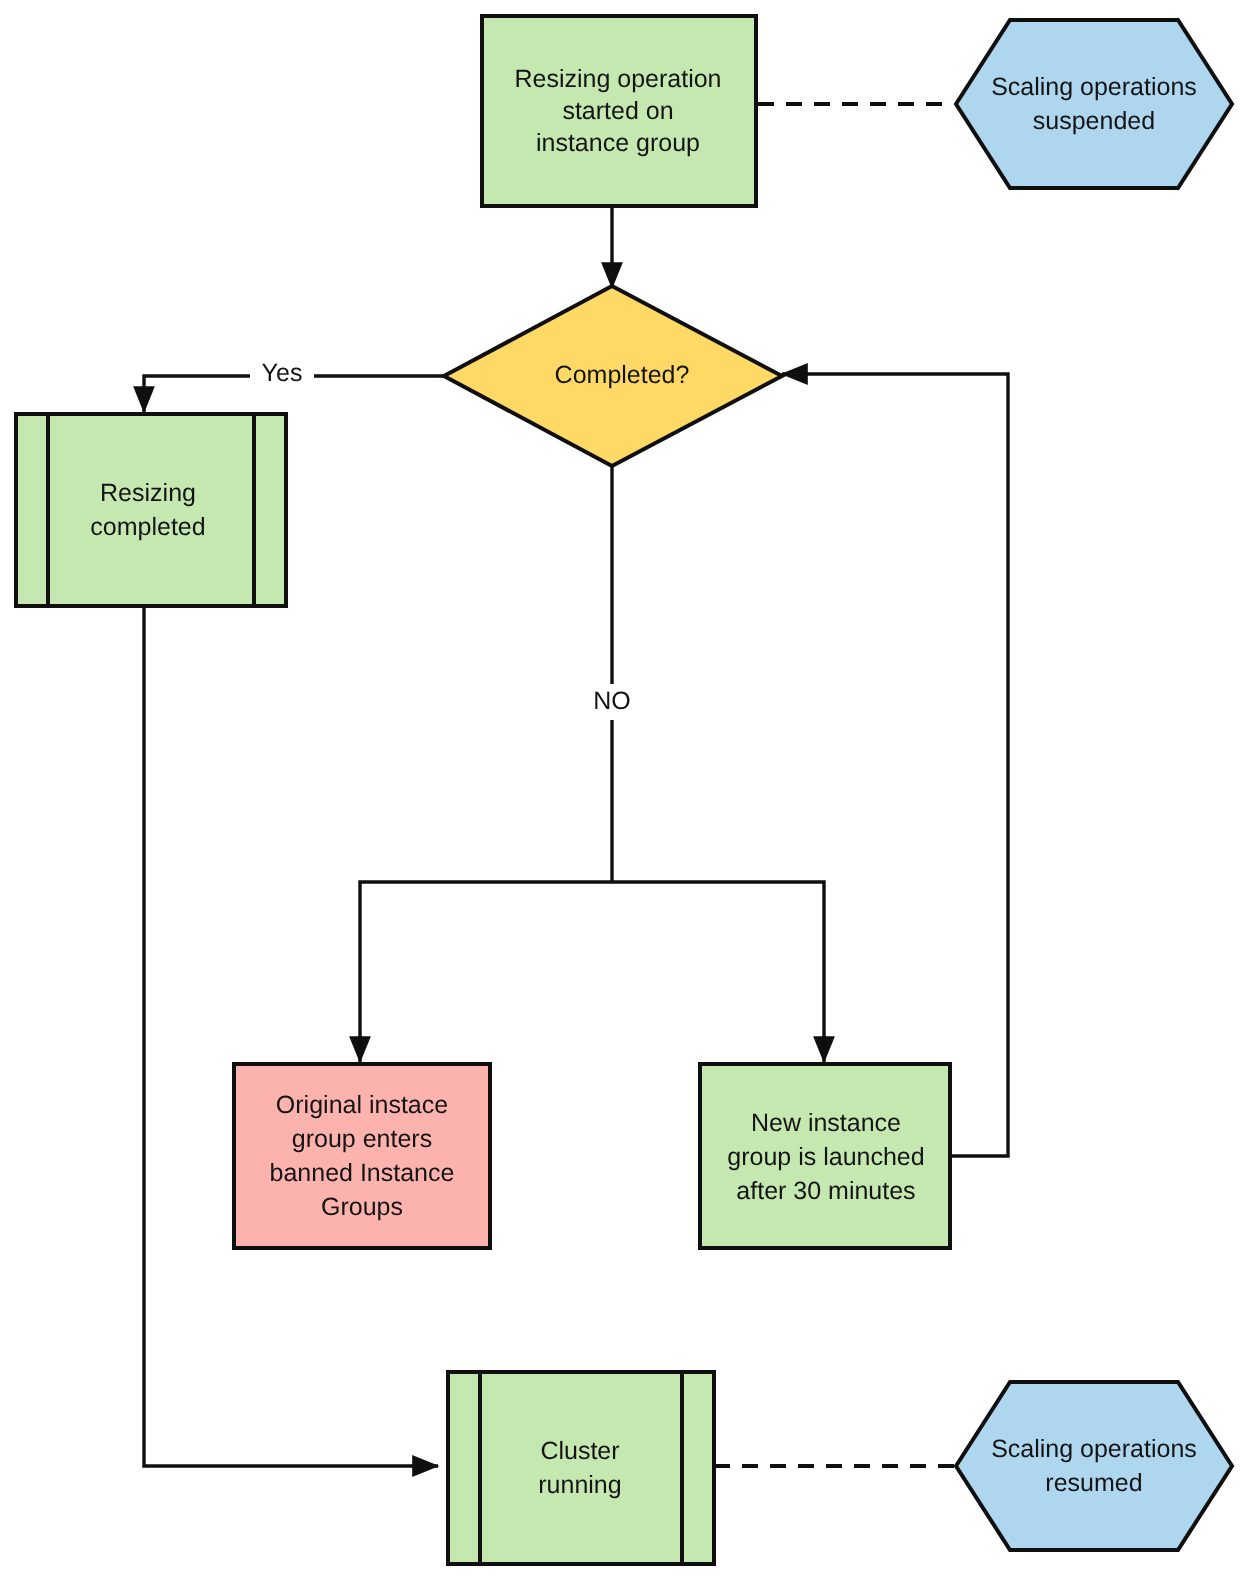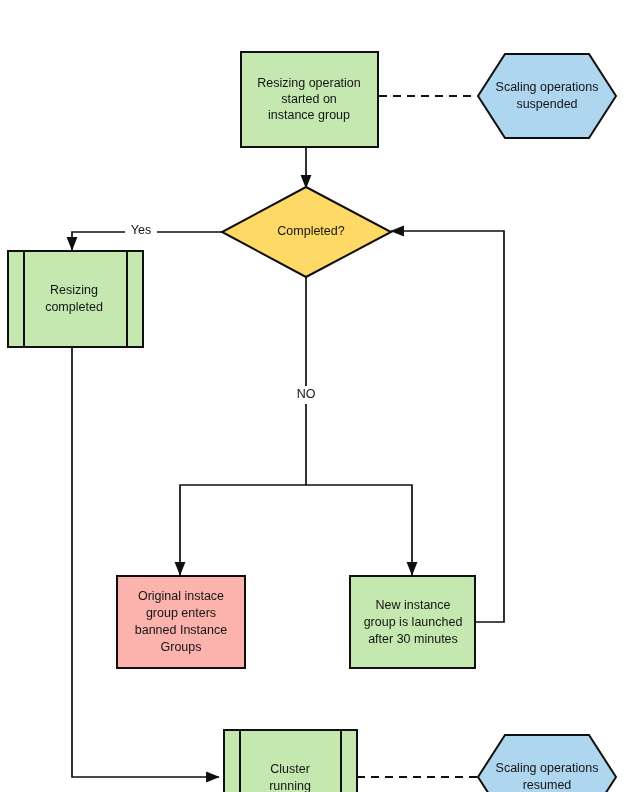--- a/index.html
+++ b/index.html
@@ -10,21 +10,20 @@
   body {
     width: 623px;
     height: 792px;
     font-family: "Liberation Sans", sans-serif;
     overflow: hidden;
   }
   #flowchart-root {
     position: relative;
     width: 623px;
     height: 578px;
-    margin-top: 44px;
   }
   svg.chart {
     display: block;
     width: 623px;
     height: 792px;
   }
   .node-shape {
     stroke: #0f0f0f;
     stroke-width: 2;
   }

